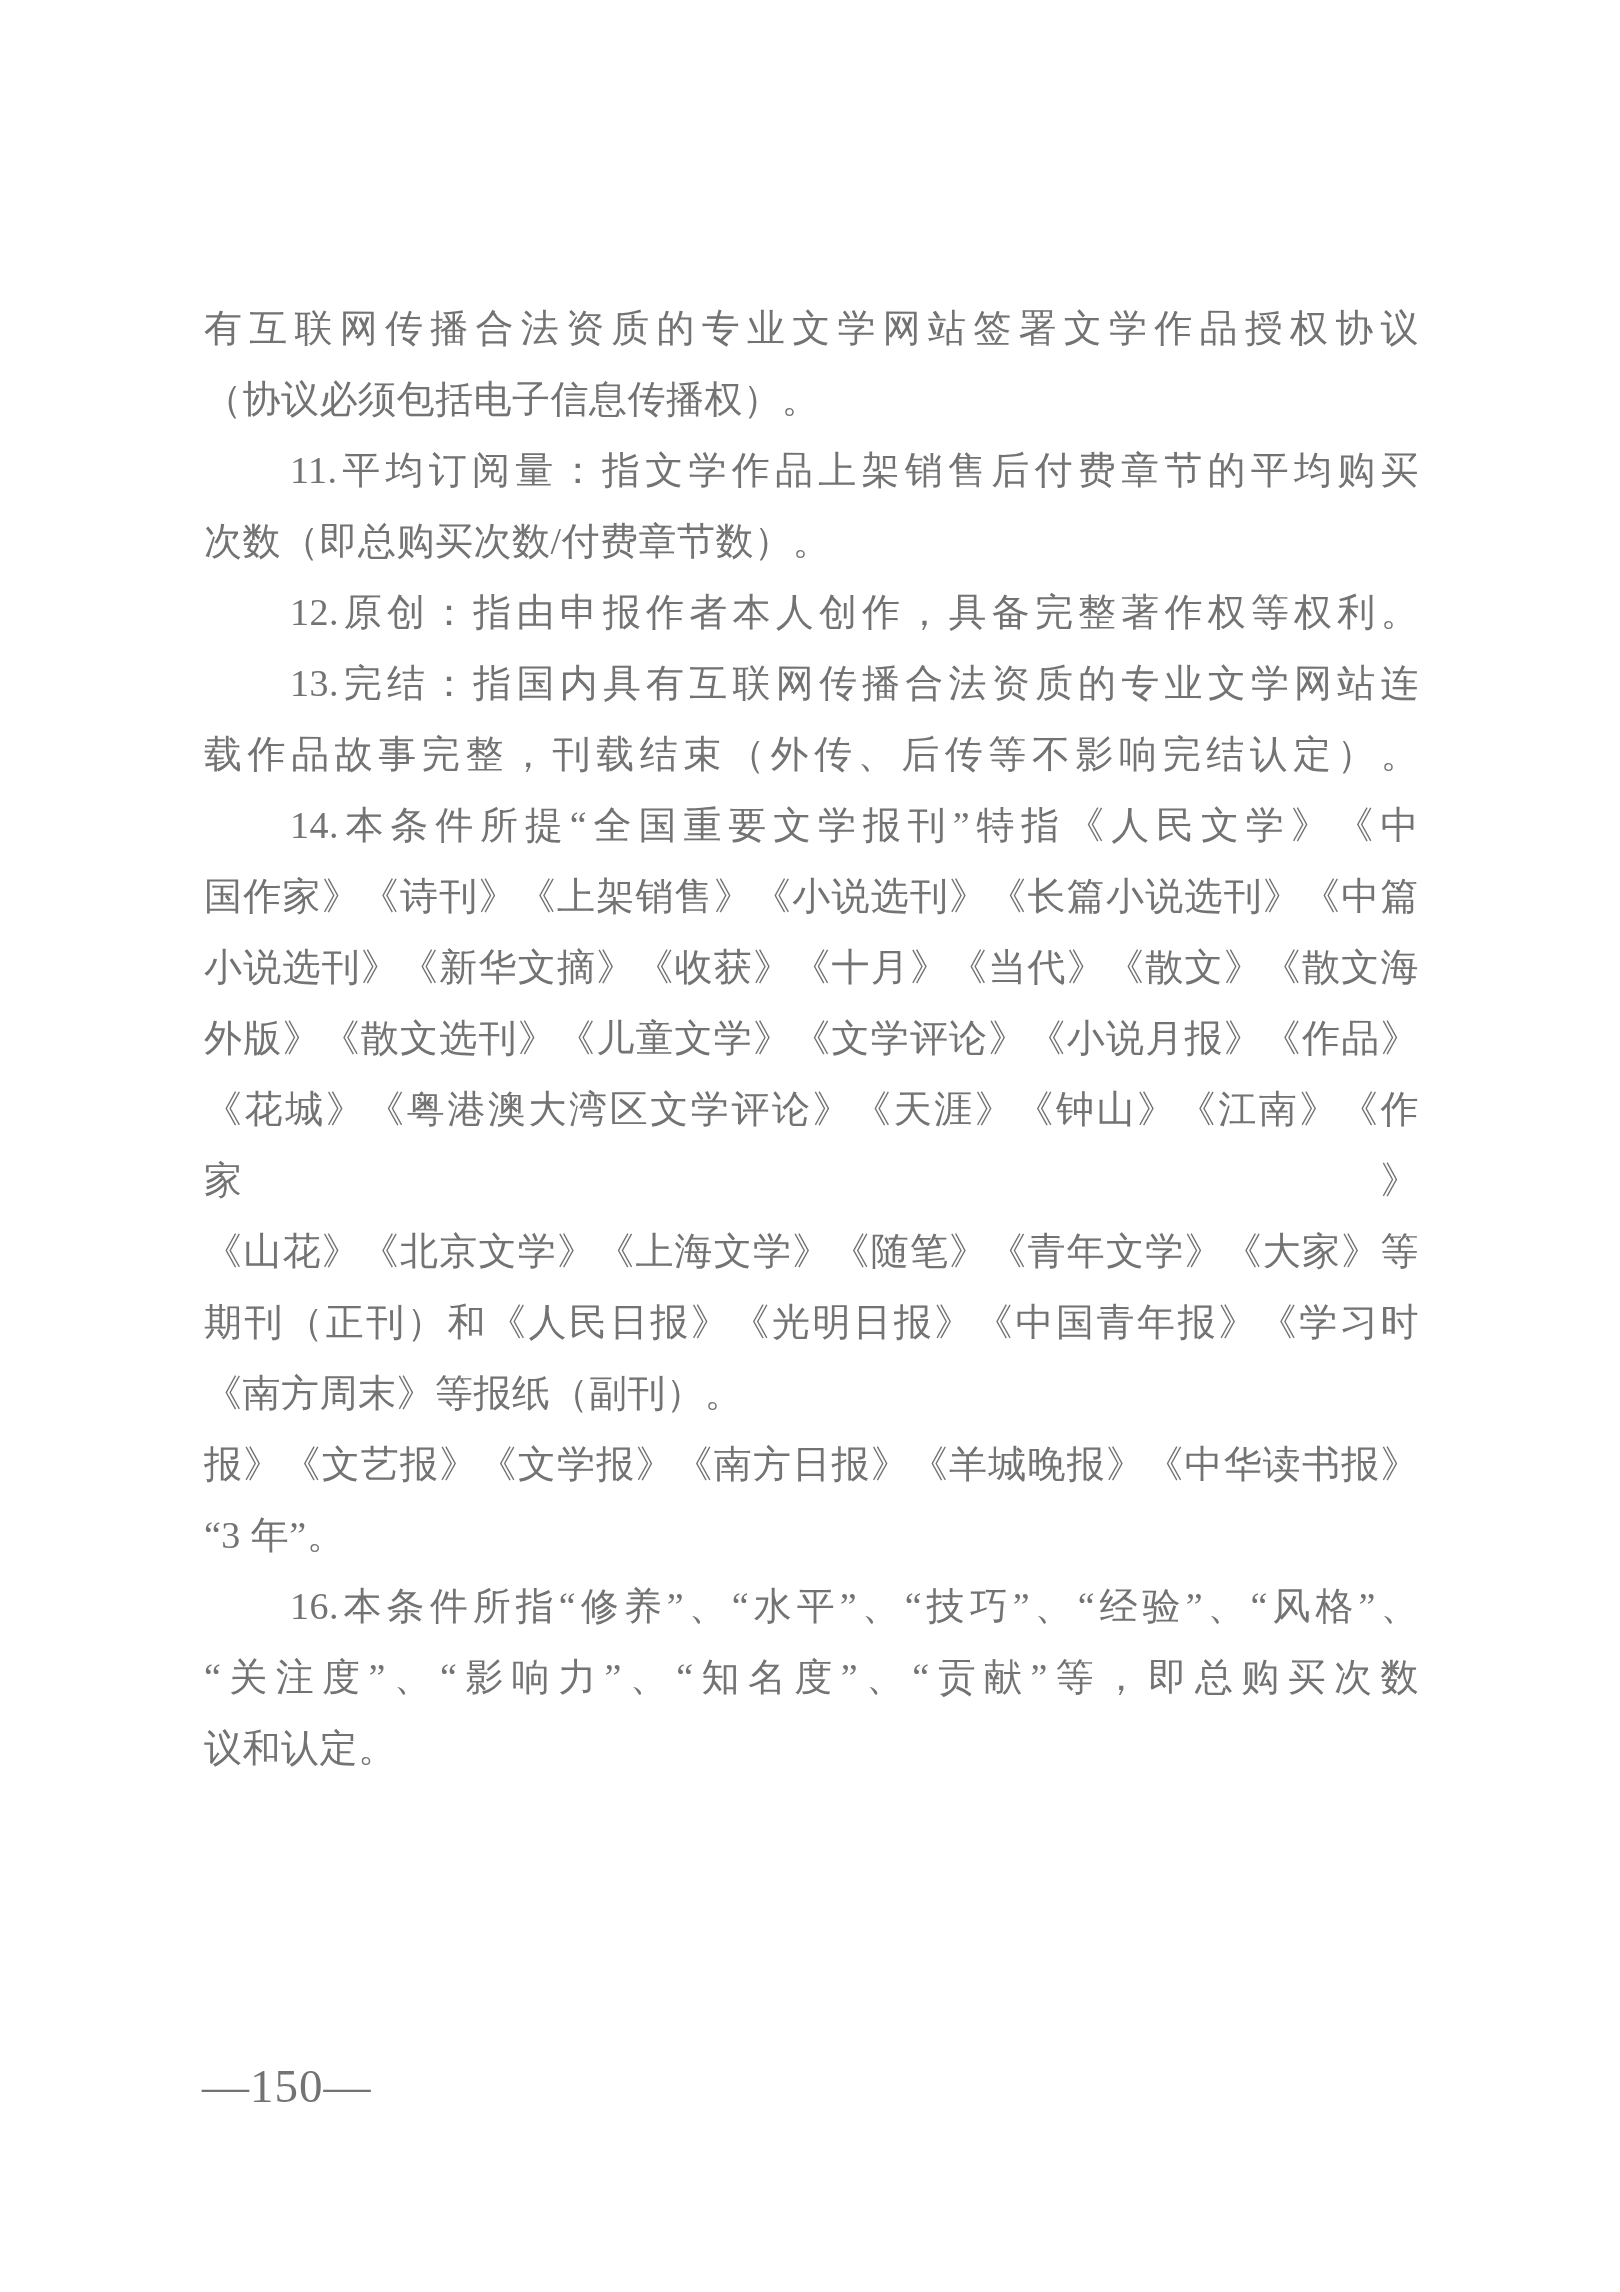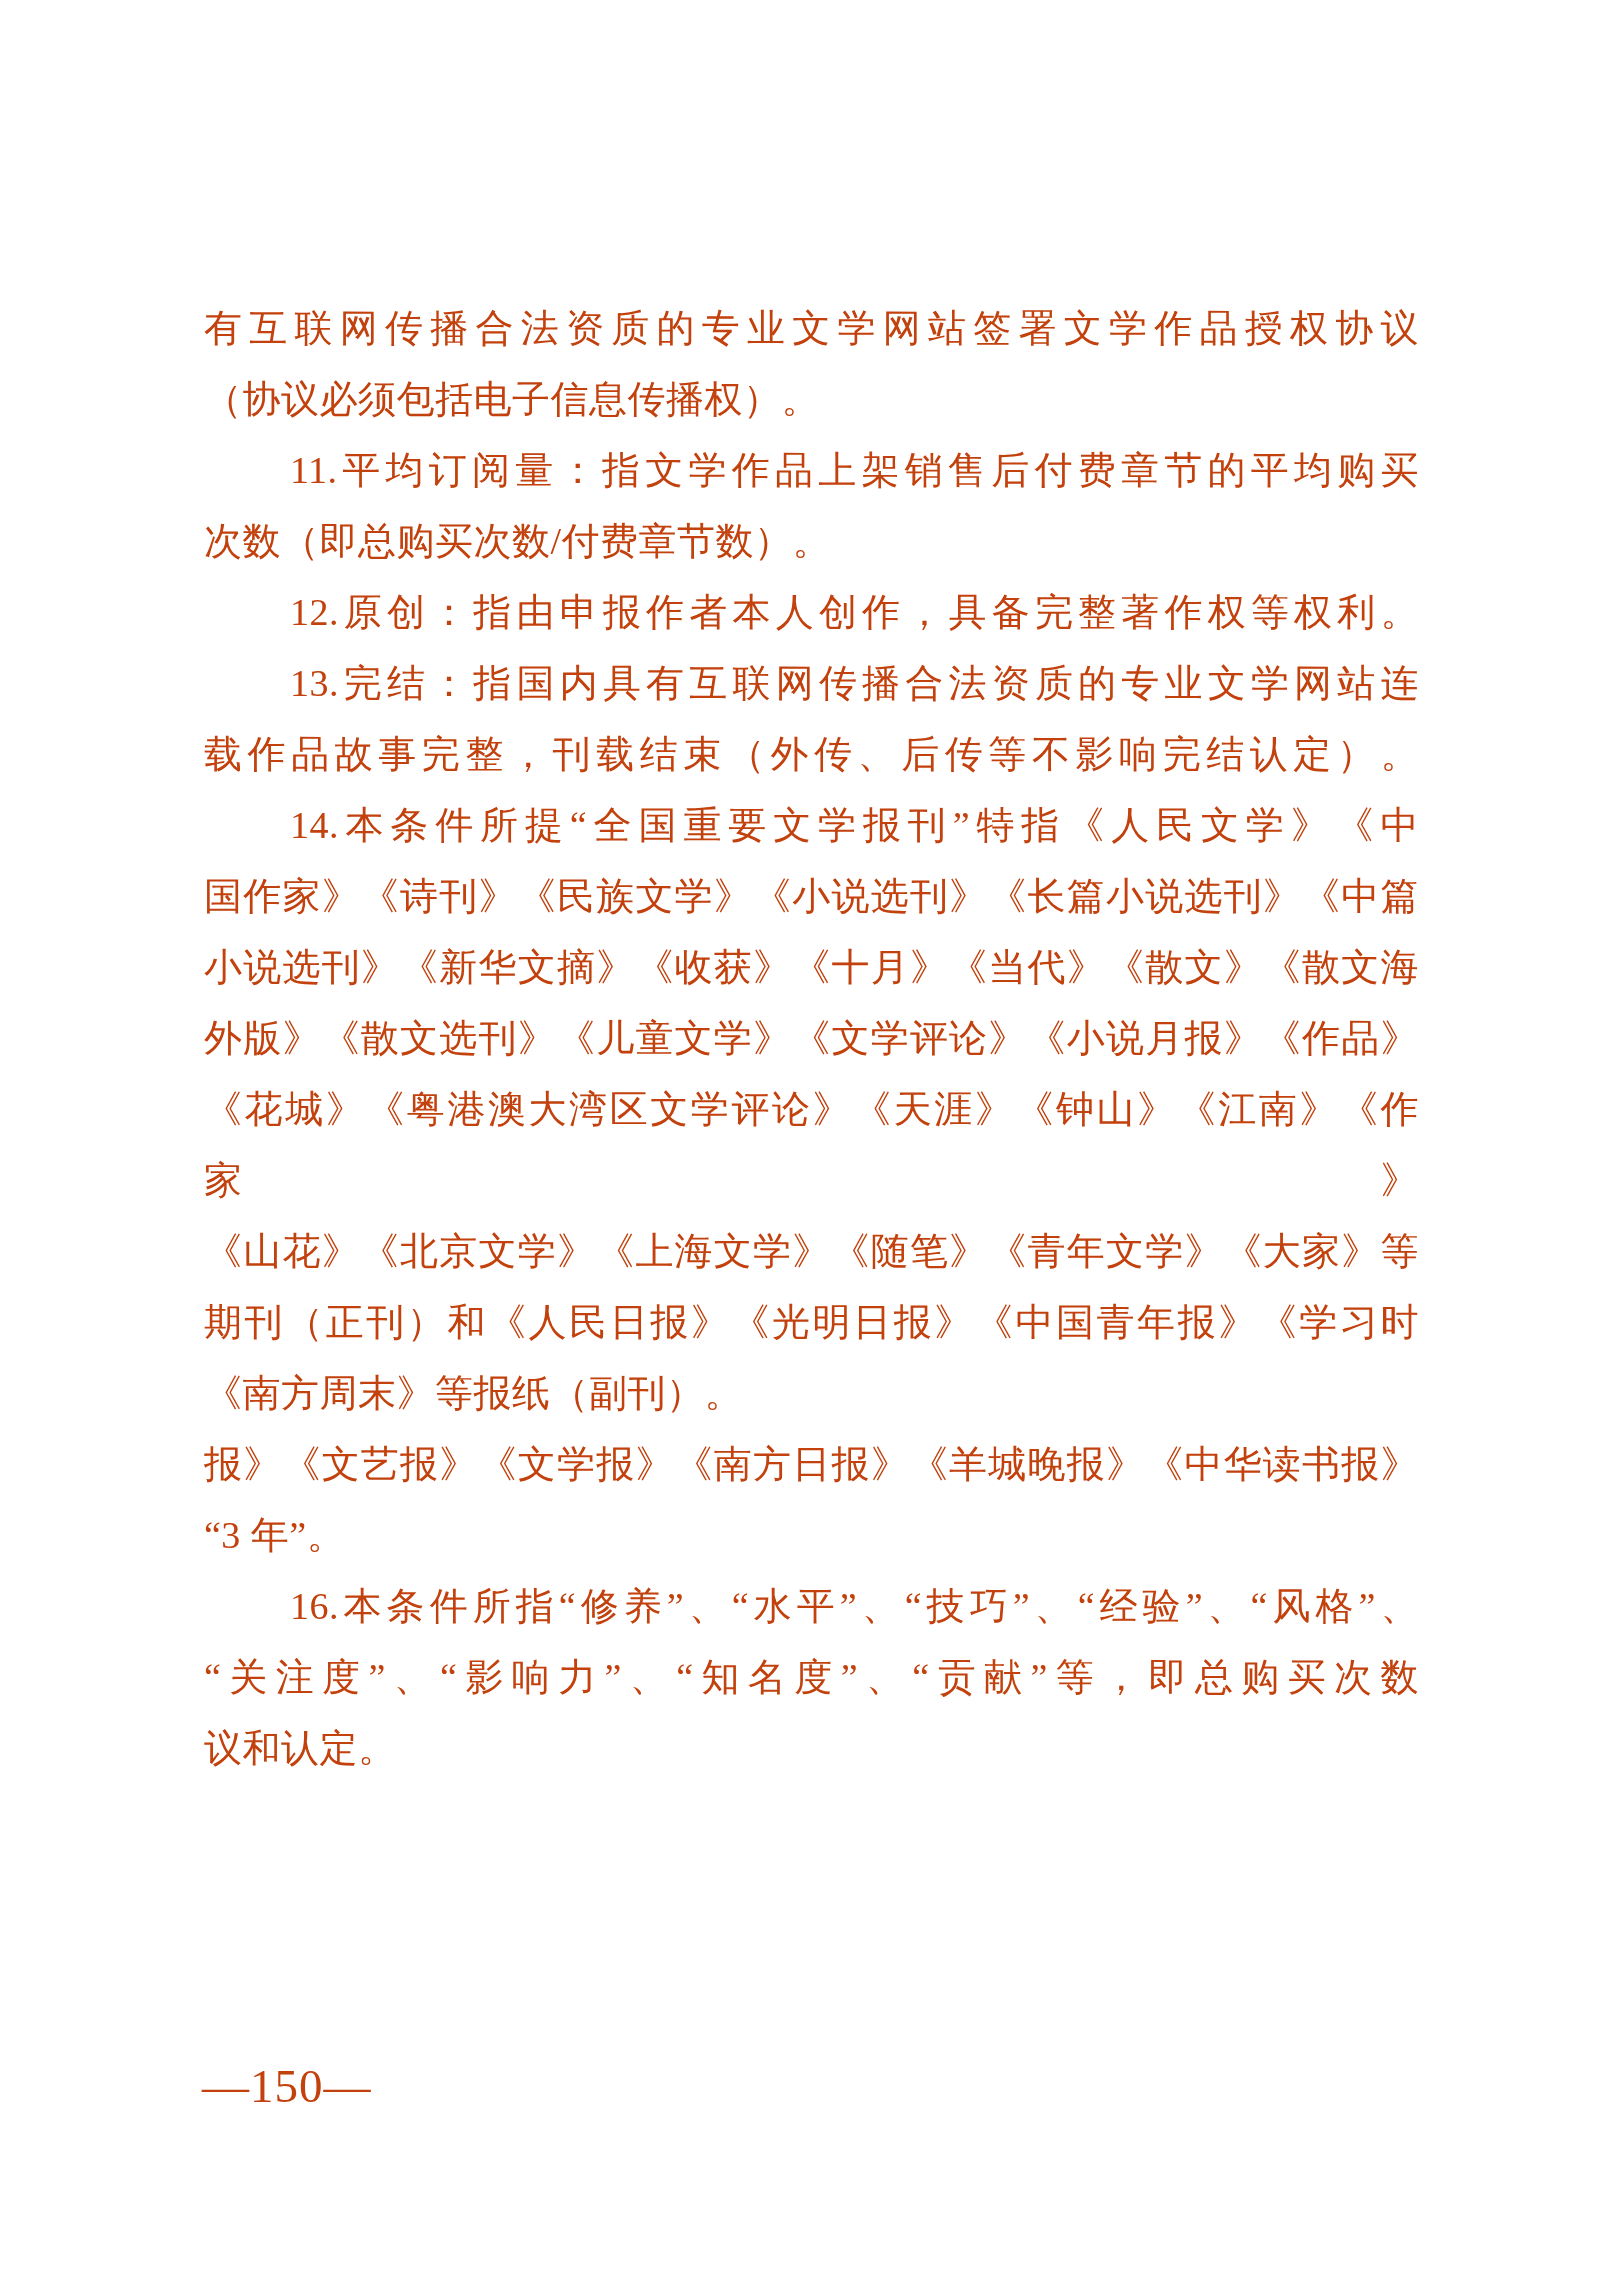--- a/index.html
+++ b/index.html
@@ -7,21 +7,21 @@
     padding: 0;
     background: #ffffff;
   }
   .page {
     position: relative;
     width: 1620px;
     height: 2293px;
     background: #ffffff;
     overflow: hidden;
     font-family: "Liberation Serif", "DejaVu Serif", serif;
-    color: #c2410c;
+    color: #737373;
   }
   .text-block {
     position: absolute;
     left: 204px;
     top: 293px;
     width: 1215px;
     font-size: 38px;
   }
   .line {
     min-height: 71px;
@@ -51,21 +51,21 @@
 <div class="page">
   <div class="text-block">
     <div class="line stretch">有互联网传播合法资质的专业文学网站签署文学作品授权协议</div>
     <div class="line">（协议必须包括电子信息传播权）。</div>
     <div class="line stretch indent">11.平均订阅量：指文学作品上架销售后付费章节的平均购买</div>
     <div class="line">次数（即总购买次数/付费章节数）。</div>
     <div class="line stretch indent">12.原创：指由申报作者本人创作，具备完整著作权等权利。</div>
     <div class="line stretch indent">13.完结：指国内具有互联网传播合法资质的专业文学网站连</div>
     <div class="line stretch">载作品故事完整，刊载结束（外传、后传等不影响完结认定）。</div>
     <div class="line stretch indent">14.本条件所提“全国重要文学报刊”特指《人民文学》《中</div>
-    <div class="line stretch">国作家》《诗刊》《民族文学》《小说选刊》《长篇小说选刊》《中篇</div>
+    <div class="line stretch">国作家》《诗刊》《上架销售》《小说选刊》《长篇小说选刊》《中篇</div>
     <div class="line stretch">小说选刊》《新华文摘》《收获》《十月》《当代》《散文》《散文海</div>
     <div class="line stretch">外版》《散文选刊》《儿童文学》《文学评论》《小说月报》《作品》</div>
     <div class="line stretch">《花城》《粤港澳大湾区文学评论》《天涯》《钟山》《江南》《作家》</div>
     <div class="line stretch">《山花》《北京文学》《上海文学》《随笔》《青年文学》《大家》等</div>
     <div class="line stretch">期刊（正刊）和《人民日报》《光明日报》《中国青年报》《学习时</div>
     <div class="line">《南方周末》等报纸（副刊）。</div>
     <div class="line stretch">报》《文艺报》《文学报》《南方日报》《羊城晚报》《中华读书报》</div>
     <div class="line">“3 年”。</div>
     <div class="line stretch indent">16.本条件所指“修养”、“水平”、“技巧”、“经验”、“风格”、</div>
     <div class="line stretch">“关注度”、“影响力”、“知名度”、“贡献”等，即总购买次数</div>

